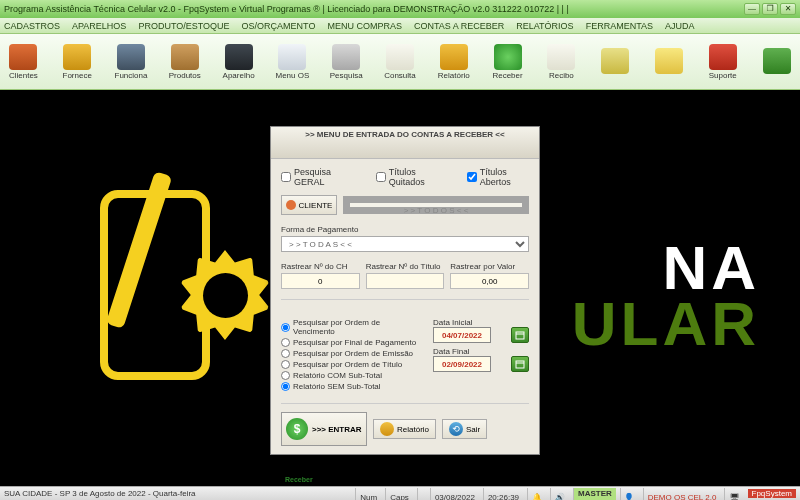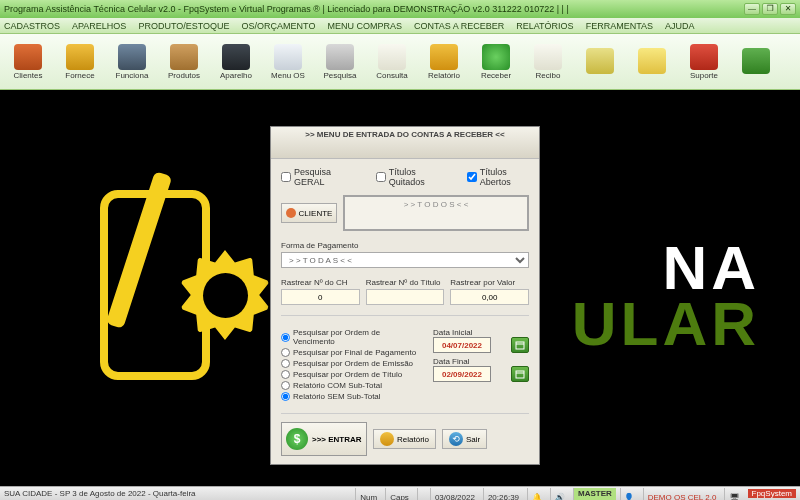--- a/index.html
+++ b/index.html
@@ -6,21 +6,21 @@
 body { width: 800px; height: 500px; overflow: hidden; background: #e8e8e8; position: relative; }
 
 .titlebar { height: 18px; background: linear-gradient(to bottom, #b8e89b, #7bc85b); display: flex; align-items: center; padding: 0 4px; font-size: 9px; color: #1a3a0a; }
 .titlebar .title { flex: 1; white-space: nowrap; overflow: hidden; }
 .titlebar .win-btns { display: flex; gap: 2px; }
 .titlebar .win-btn { width: 16px; height: 12px; background: linear-gradient(#dff5d0,#a8d988); border: 1px solid #7bb85b; border-radius: 2px; font-size: 8px; text-align: center; line-height: 10px; cursor: pointer; }
 
 .menubar { height: 16px; background: linear-gradient(to bottom, #e8f5de, #c8e8b0); display: flex; align-items: center; padding: 0 4px; font-size: 9px; color: #2a4a1a; gap: 12px; border-bottom: 1px solid #9ac878; }
 .menubar span { cursor: pointer; }
 
-.toolbar { height: 56px; background: linear-gradient(to bottom, #f8fdf4, #e0f0d4); display: flex; align-items: center; padding: 2px 6px; gap: 8px; border-bottom: 1px solid #9ac878; }
+.toolbar { height: 56px; background: linear-gradient(to bottom, #f8fdf4, #e0f0d4); display: flex; align-items: center; padding: 2px 6px; gap: 19px; border-bottom: 1px solid #9ac878; }
 .tool-btn { display: flex; flex-direction: column; align-items: center; width: 44px; cursor: pointer; }
 .tool-icon { width: 28px; height: 26px; border-radius: 4px; }
 .tool-label { font-size: 8px; color: #333; margin-top: 1px; white-space: nowrap; }
 
 .content { position: relative; height: 406px; background: #000; overflow: hidden; }
 .logo-bg { position: absolute; inset: 0; display: flex; align-items: center; justify-content: center; }
 .logo-phone { position: absolute; left: 100px; top: 100px; width: 110px; height: 190px; border: 8px solid #f5d020; border-radius: 18px; }
 .logo-screw { position: absolute; left: 130px; top: 80px; width: 18px; height: 160px; background: #f5d020; border-radius: 6px; transform: rotate(18deg); }
 .logo-gear { position: absolute; left: 180px; top: 160px; width: 90px; height: 90px; background: #f5d020; border-radius: 50%; clip-path: polygon(50% 0,61% 14%,80% 8%,82% 28%,100% 35%,88% 50%,100% 65%,82% 72%,80% 92%,61% 86%,50% 100%,39% 86%,20% 92%,18% 72%,0 65%,12% 50%,0 35%,18% 28%,20% 8%,39% 14%); }
 .logo-gear::after { content:""; position:absolute; left:25%; top:25%; width:50%; height:50%; background:#000; border-radius:50%; }
@@ -28,29 +28,29 @@
 .logo-text .l2 { color:#4d7c0f; }
 
 .dialog { position: absolute; left: 270px; top: 36px; width: 270px; background: #ece9e0; border: 1px solid #888; box-shadow: 2px 3px 8px rgba(0,0,0,0.5); }
 .dialog-title { height: 32px; background: linear-gradient(to bottom,#f4f2ea,#d8d4c6); font-size: 8px; font-weight: bold; color: #444; text-align: center; line-height: 16px; border-bottom: 1px solid #bbb; }
 .dialog-body { padding: 8px 10px; font-size: 9px; color: #333; }
 .check-row { display: flex; gap: 24px; margin-bottom: 8px; align-items:center; }
 .check { display: flex; align-items: center; gap: 3px; }
 .check input { width: 10px; height: 10px; }
 .cliente-row { display:flex; align-items:center; gap:6px; margin:6px 0 10px; }
 .cliente-btn { width:56px; height:20px; background:linear-gradient(#f8f6ee,#e4e0d2); border:1px solid #aaa; font-size:8px; cursor:pointer; display:flex; align-items:center; justify-content:center; gap:3px; }
-.cliente-text { flex:1; height:36px; border:2px solid #a3a3a3; background:#f4f2ea; font-size:8px; padding:0 0; text-align:center; color:#888; line-height:16px; }
+.cliente-text { flex:1; height:18px; border:7px solid #a3a3a3; background:#f4f2ea; font-size:8px; padding:0 0; text-align:center; color:#888; line-height:16px; }
 .forma-row { margin:4px 0 10px; }
 .forma-row label { font-size:8px; display:block; margin-bottom:2px; }
 .forma-combo { width:100%; height:16px; border:1px solid #aaa; background:#fff; font-size:8px; padding:0 3px; color:#666; }
 .rastrear-row { display:flex; gap:6px; margin-bottom:10px; }
 .rastrear-col { flex:1; }
 .rastrear-col label { font-size:8px; display:block; margin-bottom:2px; }
 .rastrear-input { width:100%; height:16px; border:1px solid #bbb; background:#fffbe8; font-size:8px; text-align:center; }
-.opts-row { display:flex; gap:10px; padding-top:12px; border-top:1px solid #ccc;justify-content:space-between; }
+.opts-row { display:flex; gap:10px; padding-top:18px; border-top:1px solid #ccc;justify-content:space-between; }
 .radios { display:flex; flex-direction:column; gap:2px; }
 .radio { display:flex; align-items:center; gap:3px; font-size:8px; }
 .radio input { width:9px; height:9px; }
 .dates { display:flex; flex-direction:column; gap:4px; }
 .date-group label { font-size:8px; display:block; }
 .date-row { display:flex; gap:20px; align-items:center; }
 .date-input { width:58px; height:16px; border:1px solid #888; background:#fffbe8; font-size:8px; text-align:center; color:#c03020; font-weight:bold; }
 .date-btn { width:18px; height:16px; background:linear-gradient(#6ab84a,#3a8828); border:1px solid #2a6818; border-radius:2px; cursor:pointer; display:flex; align-items:center; justify-content:center; }
 .date-btn svg { width:10px; height:10px; }
 .bottom-btns { display:flex; gap:6px; margin-top:12px; padding-top:8px; border-top:1px solid #ccc; align-items:center; }

